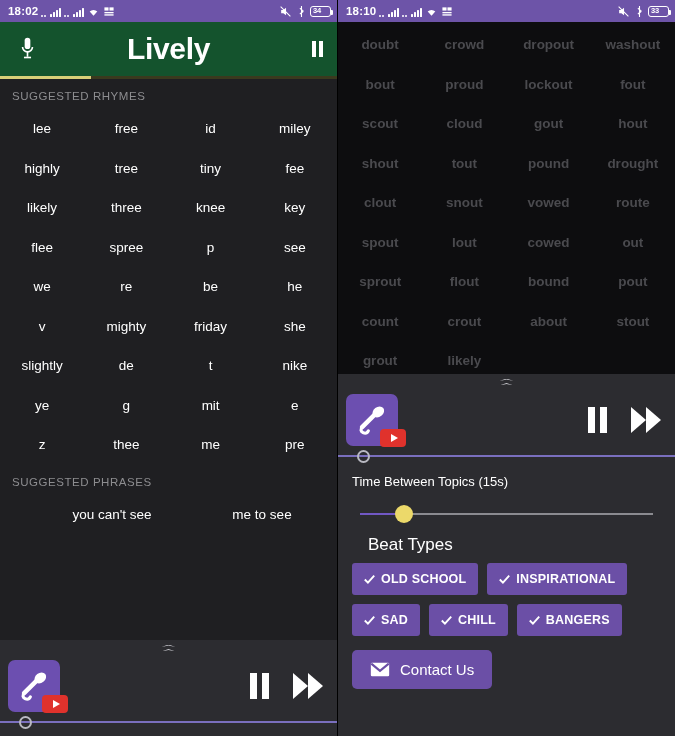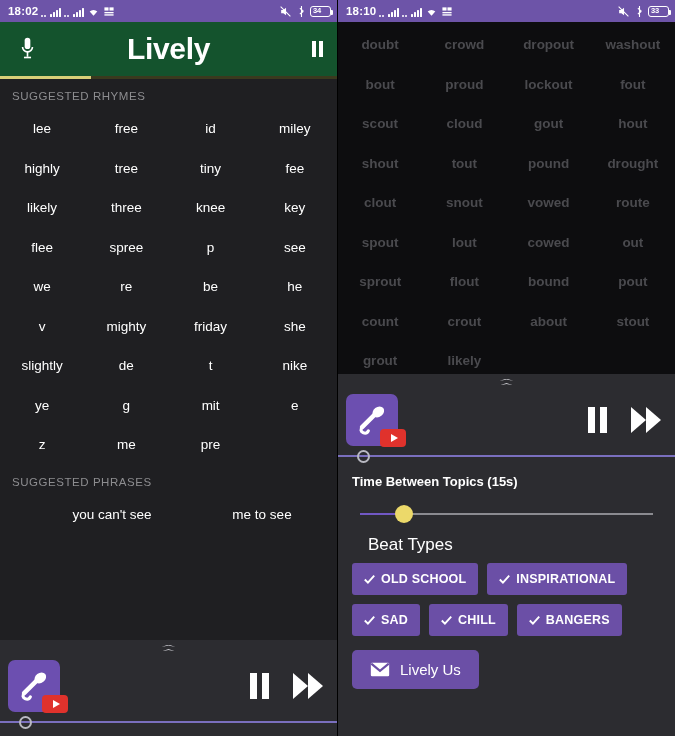--- a/index.html
+++ b/index.html
@@ -125,21 +125,21 @@
   }
 
   .seek { position:relative; height:16px; }
   .seek-track { position:absolute; left:0; right:0; top:7px; height:1.8px; background:#7a6fbe; }
   .seek-thumb {
     position:absolute; top:2px; left:14px; width:13px; height:13px;
     border-radius:50%; border:2px solid #b9b9c2; background:transparent;
   }
 
   .panel-body { padding:10px 14px 0 14px; }
-  .panel-title { color:#fff; font-size:13px; margin-bottom:14px;font-weight:bold; }
+  .panel-title { color:#fff; font-size:13px; margin-bottom:14px; }
   .slider { position:relative; height:22px; margin:0 8px 6px 8px; }
   .slider-track { position:absolute; left:0; right:0; top:10px; height:2.4px; background:#8b8b90; }
   .slider-fill { position:absolute; left:0; top:10px; height:2.4px; background:#7158c4; }
   .slider-thumb {
     position:absolute; top:2px; width:18px; height:18px; border-radius:50%;
     background:#ecd96a;
   }
   .sub-title { color:#fff; font-size:17px; margin:10px 0 8px 16px; }
   .chips { display:flex; flex-wrap:wrap; gap:9px; }
   .chip {
@@ -258,20 +258,21 @@
         <div class="word-cell">she</div>
         <div class="word-cell">slightly</div>
         <div class="word-cell">de</div>
         <div class="word-cell">t</div>
         <div class="word-cell">nike</div>
         <div class="word-cell">ye</div>
         <div class="word-cell">g</div>
         <div class="word-cell">mit</div>
         <div class="word-cell">e</div>
         <div class="word-cell">z</div>
+        <div class="word-cell">thee</div>
         <div class="word-cell">me</div>
         <div class="word-cell">pre</div>
       </div>
 
     <div class="section-label">SUGGESTED PHRASES</div>
     <div class="phrase-grid" id="left-phrase-grid">
         <div class="phrase-cell">you can't see</div>
         <div class="phrase-cell">me to see</div>
       </div>
 
@@ -470,19 +471,19 @@
               </svg>
               <span>BANGERS</span>
             </div>
           </div>
         <div class="contact-wrap">
           <div class="contact-btn">
             <svg class="env" viewBox="0 0 24 18">
               <rect x="1" y="1" width="22" height="16" rx="1.5" fill="#fff"></rect>
               <path d="M1.5 2 L12 10.5 L22.5 2" stroke="#6b4fa6" stroke-width="2.6" fill="none"></path>
             </svg>
-            <span>Lively Us</span>
+            <span>Contact Us</span>
           </div>
         </div>
       </div>
     </div>
   </div>
 </div>
 
 </body></html>

